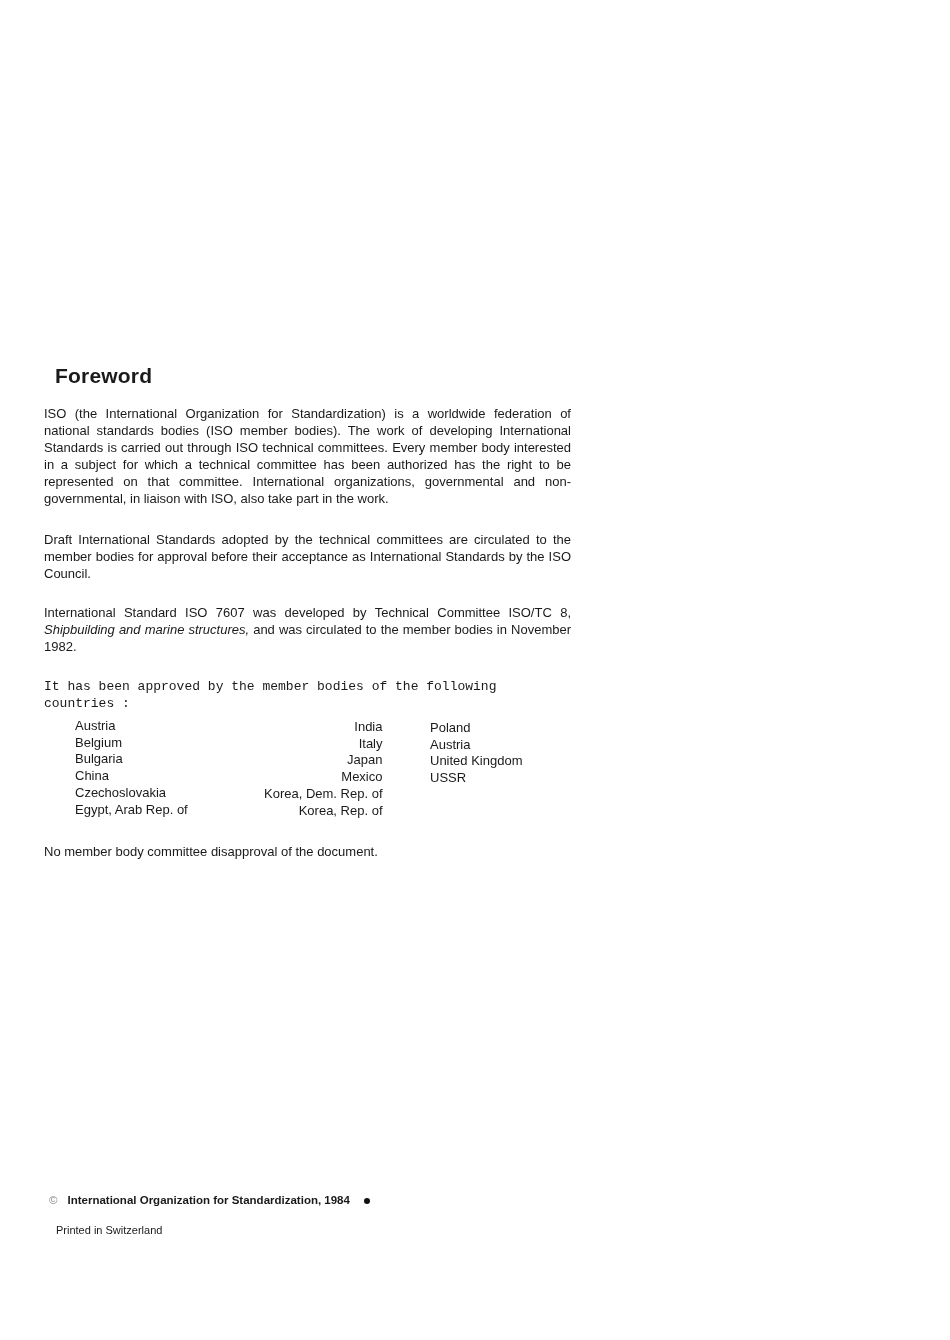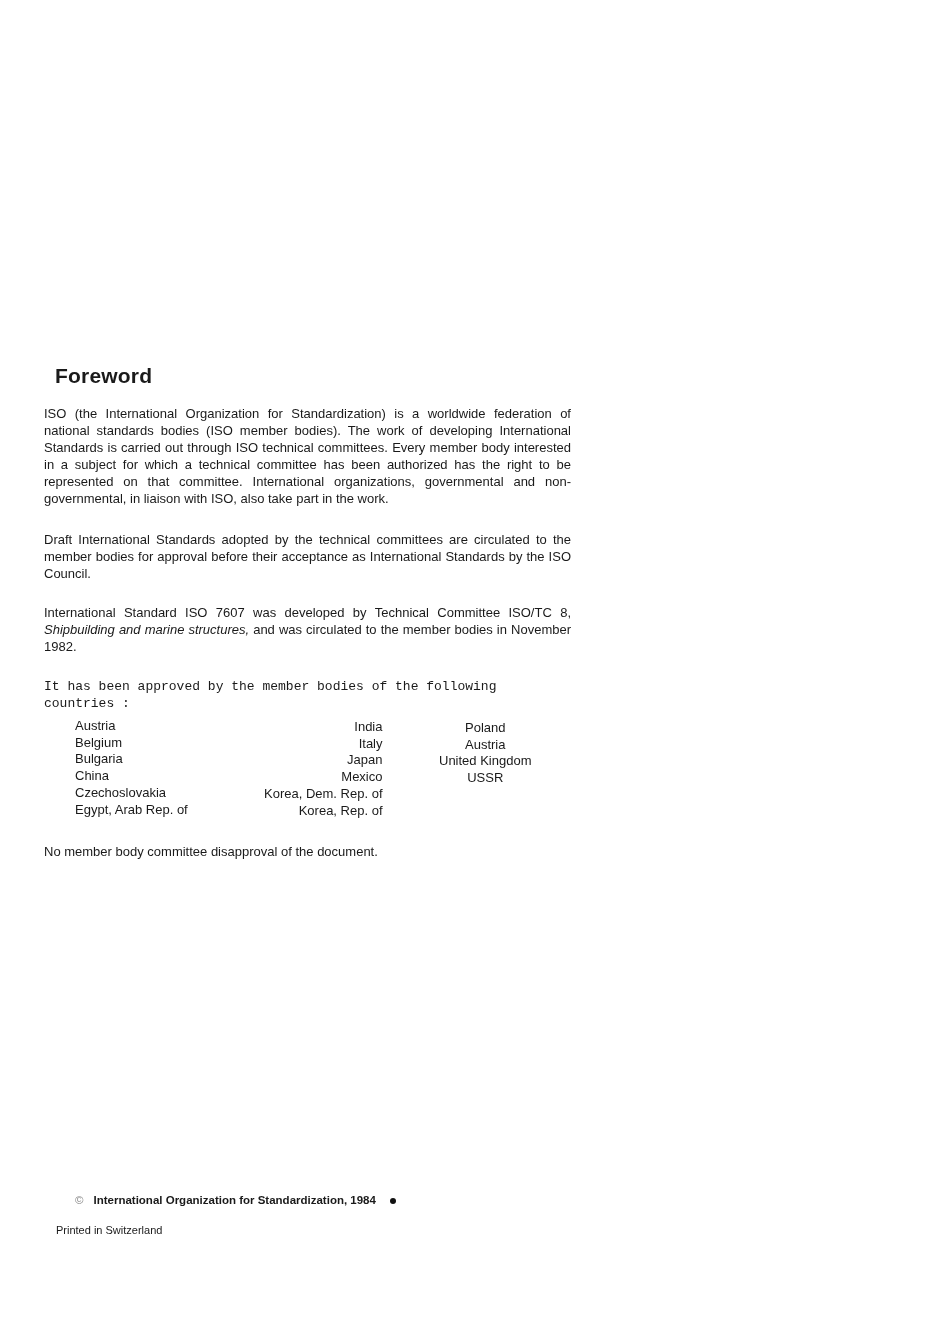--- a/index.html
+++ b/index.html
@@ -9,23 +9,23 @@
   .para { position: absolute; left: 44px; width: 527px; font-size: 13px; line-height: 17px; text-align: justify; margin: 0; }
   .para.last-left { text-align: left; }
   #p1 { top: 405px; }
   #p2 { top: 531px; }
   #p3 { top: 604px; }
   #p4 { top: 678px; font-family: Liberation Mono, monospace; }
   #p5 { top: 843px; }
   .col { position: absolute; top: 718px; font-size: 13px; line-height: 16.7px; list-style: none; margin: 0; padding: 0; }
   #col1 { left: 75px; }
   #col2 { left: 264px; top: 719px; text-align: right; }
-  #col3 { left: 439px; top: 720px; text-align: center; }
+  #col3 { left: 430px; top: 720px; }
   .col li { white-space: nowrap; }
-  .copyright { position: absolute; left: 49px; top: 1194px; font-size: 11.5px; font-weight: bold; white-space: nowrap; margin-left: 26px; }
+  .copyright { position: absolute; left: 49px; top: 1194px; font-size: 11.5px; font-weight: bold; white-space: nowrap; }
   .copyright .c-sym { color: #888; font-weight: normal; margin-right: 10px; }
   .copyright .bullet { display: inline-block; width: 6px; height: 6px; border-radius: 50%; background: #111; margin-left: 14px; vertical-align: middle; }
   .printed { position: absolute; left: 48px; top: 1224px; font-size: 11px; margin-left: 8px; }
   i { }
 </style>
 </head>
 <body>
 
 <h1 class="title">Foreword</h1>
 

